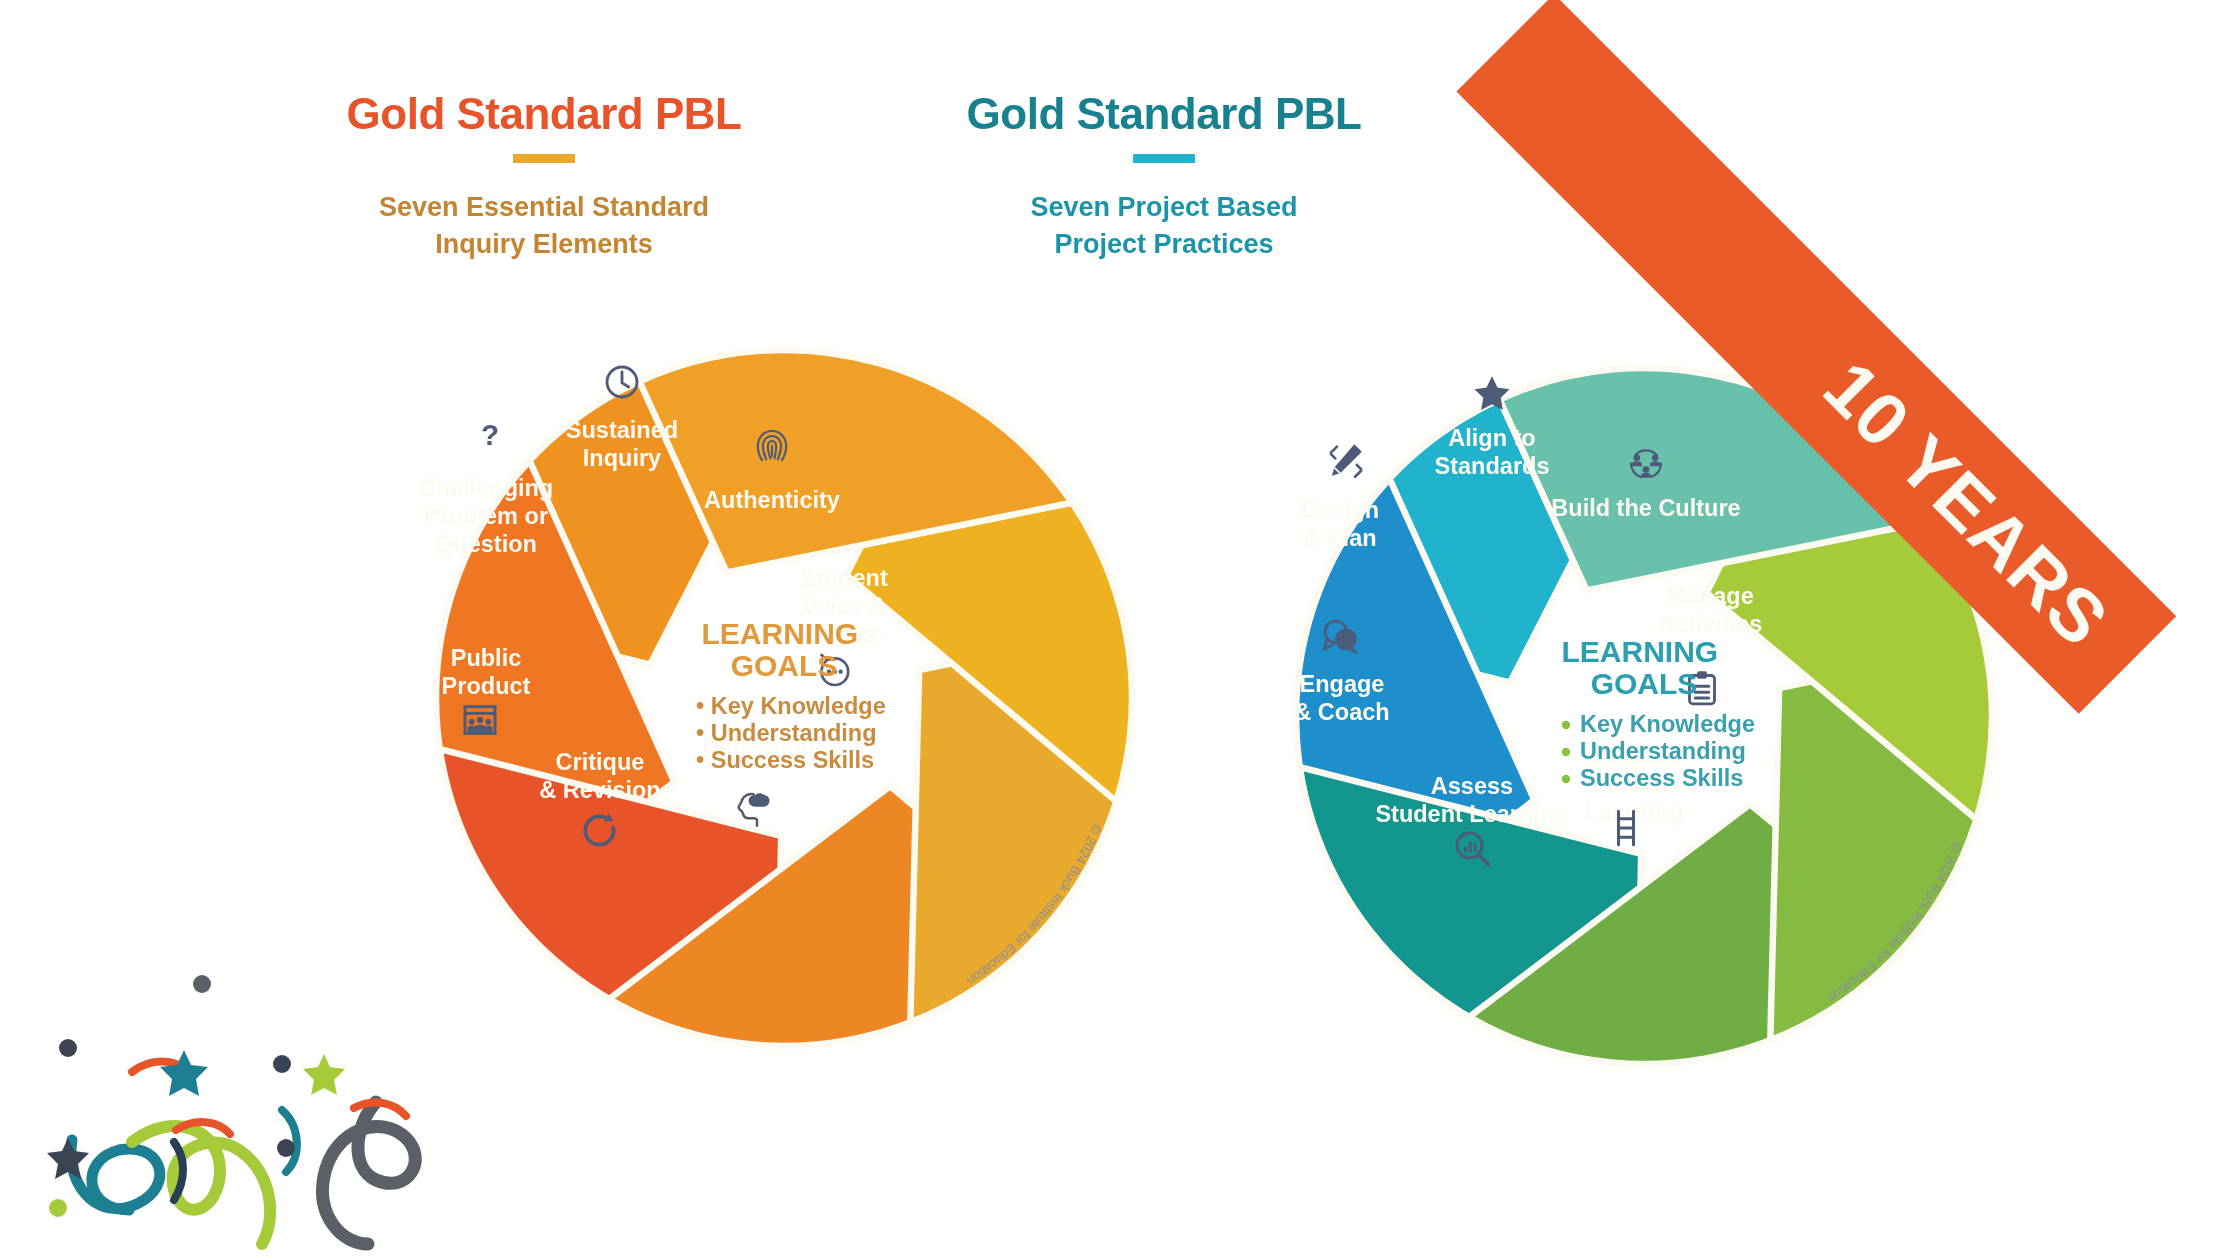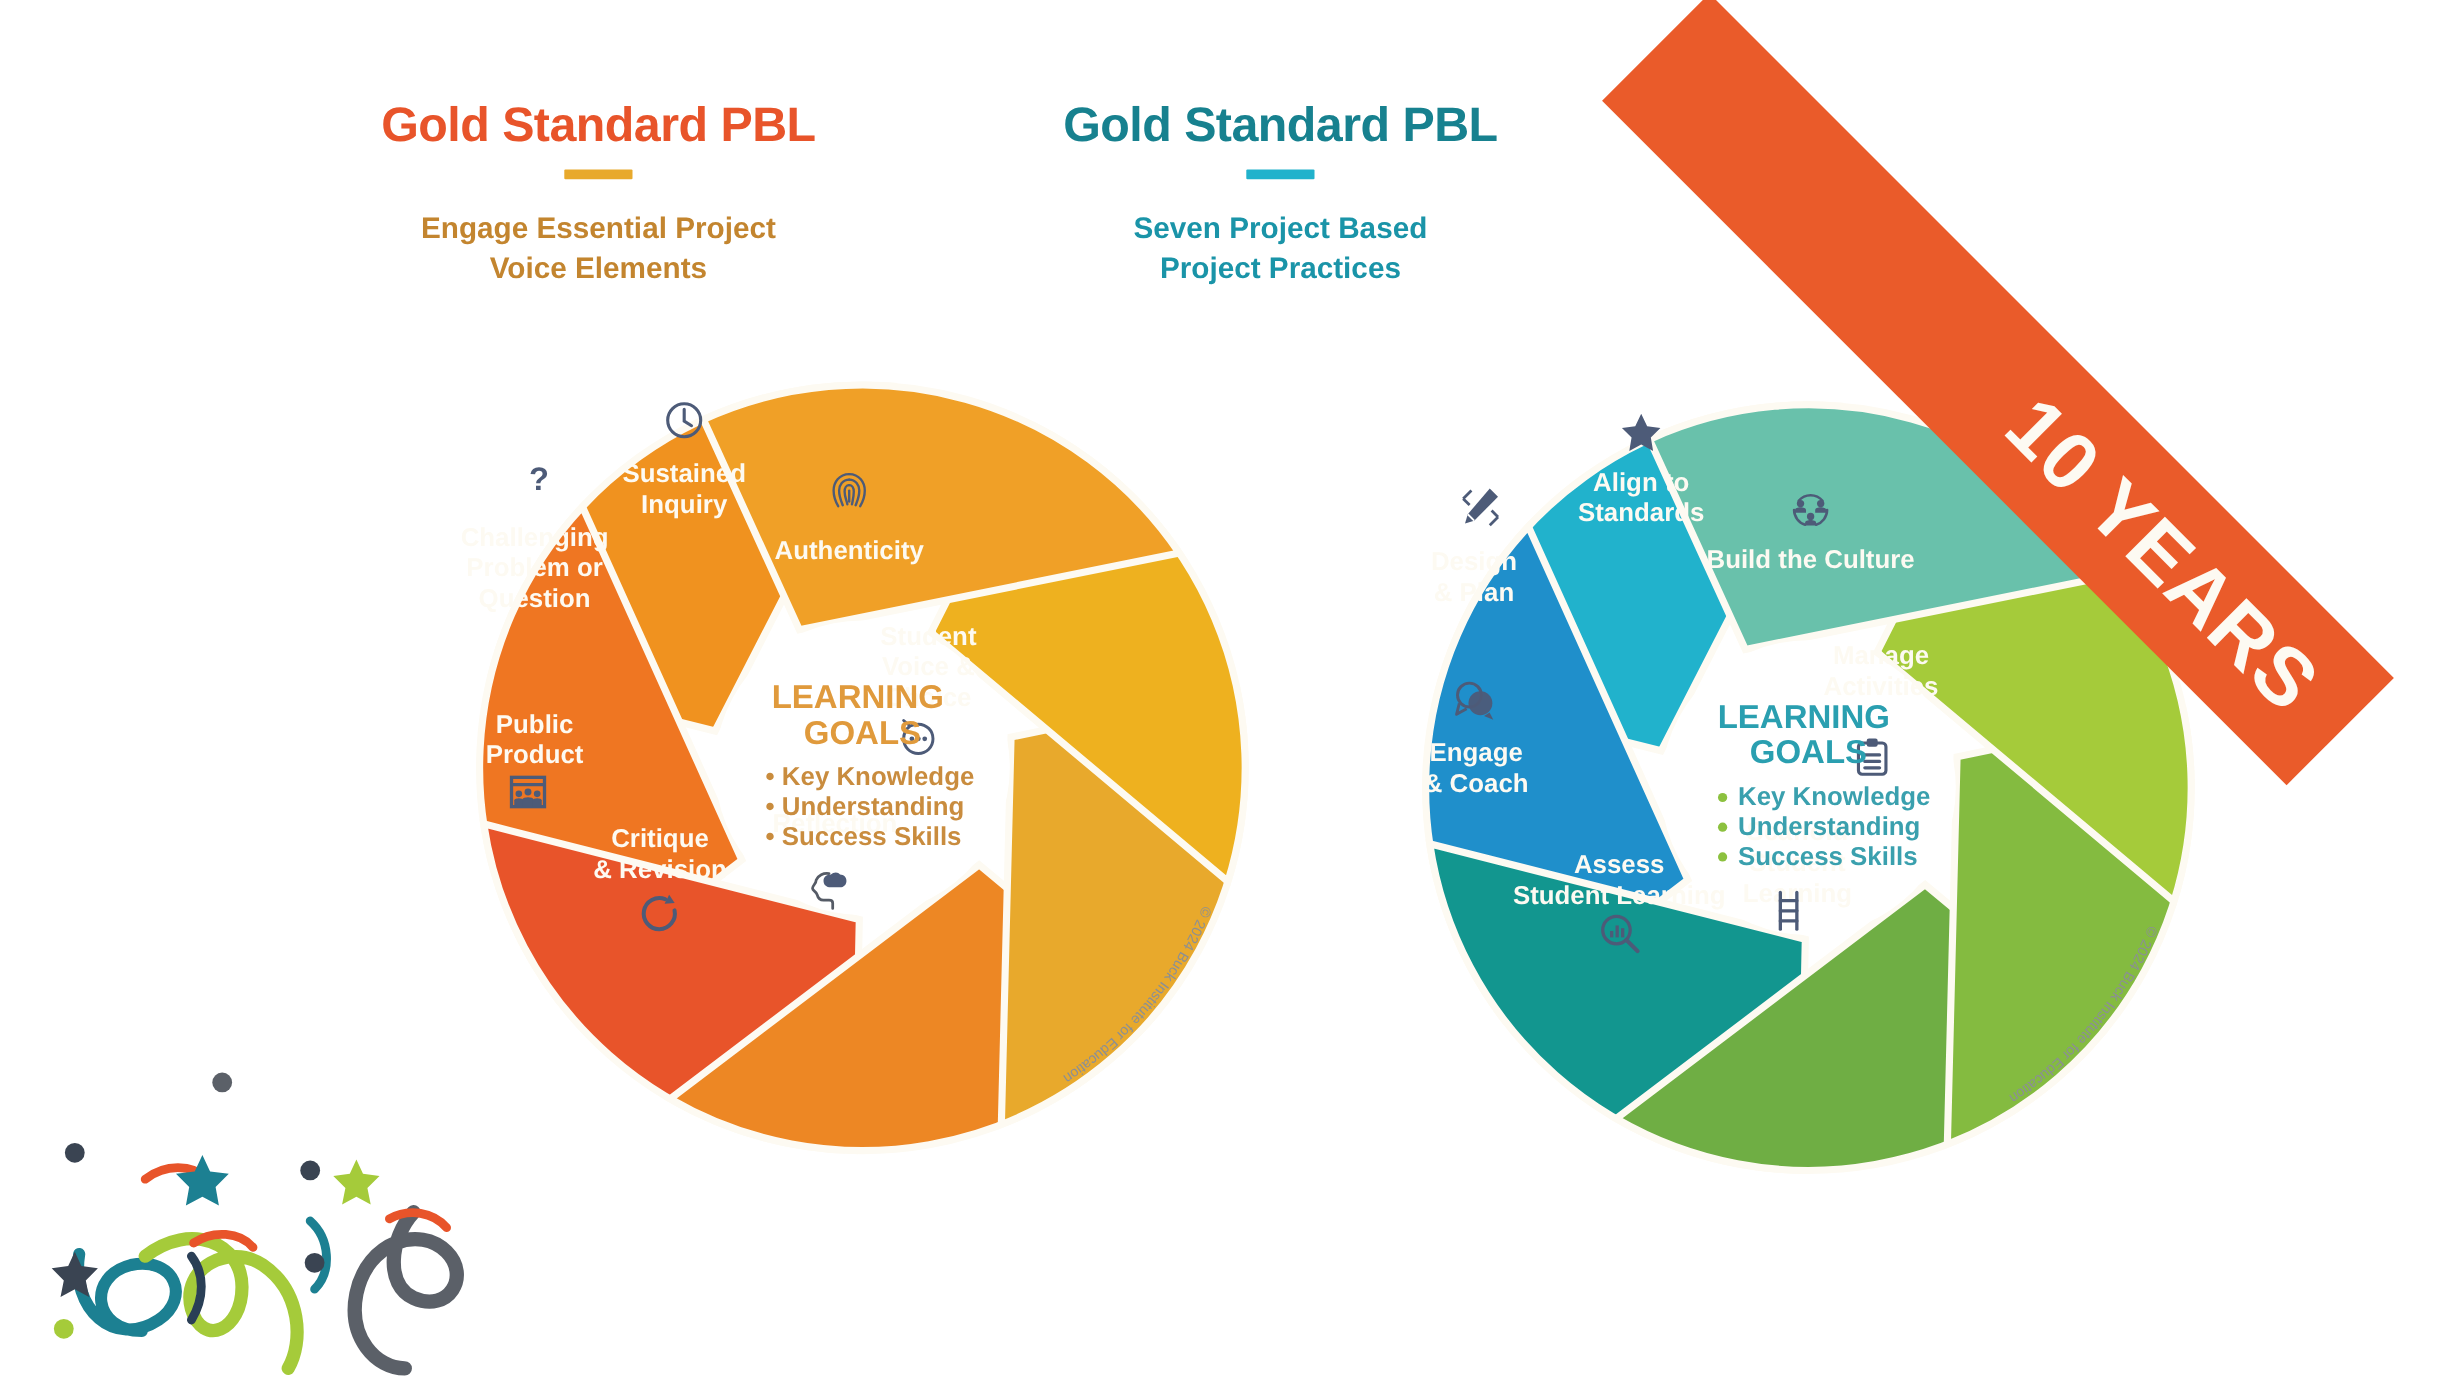--- a/index.html
+++ b/index.html
@@ -48,22 +48,22 @@
 </style>
 </head>
 <body>
 
 <div id="stage">
 
   <div class="wheel-head" id="head-left">
     <h1 style="color: rgb(232, 84, 42);">Gold Standard PBL</h1>
     <div class="rule" id="rule-left" style="background: rgb(232, 169, 44);"></div>
     <h2 style="color: rgb(195, 133, 47);">
-      <span>Engage Essential Project</span><br>
-      <span>Voice Elements</span>
+      <span>Seven Essential Standard</span><br>
+      <span>Inquiry Elements</span>
     </h2>
   </div>
 
   <div class="wheel-head" id="head-right">
     <h1 style="color: rgb(23, 129, 143);">Gold Standard PBL</h1>
     <div class="rule" id="rule-right" style="background: rgb(33, 178, 204);"></div>
     <h2 style="color: rgb(26, 148, 168); text-align: center;">
       <span>Seven Project Based</span><br>
       <span>Project Practices</span>
     </h2>

